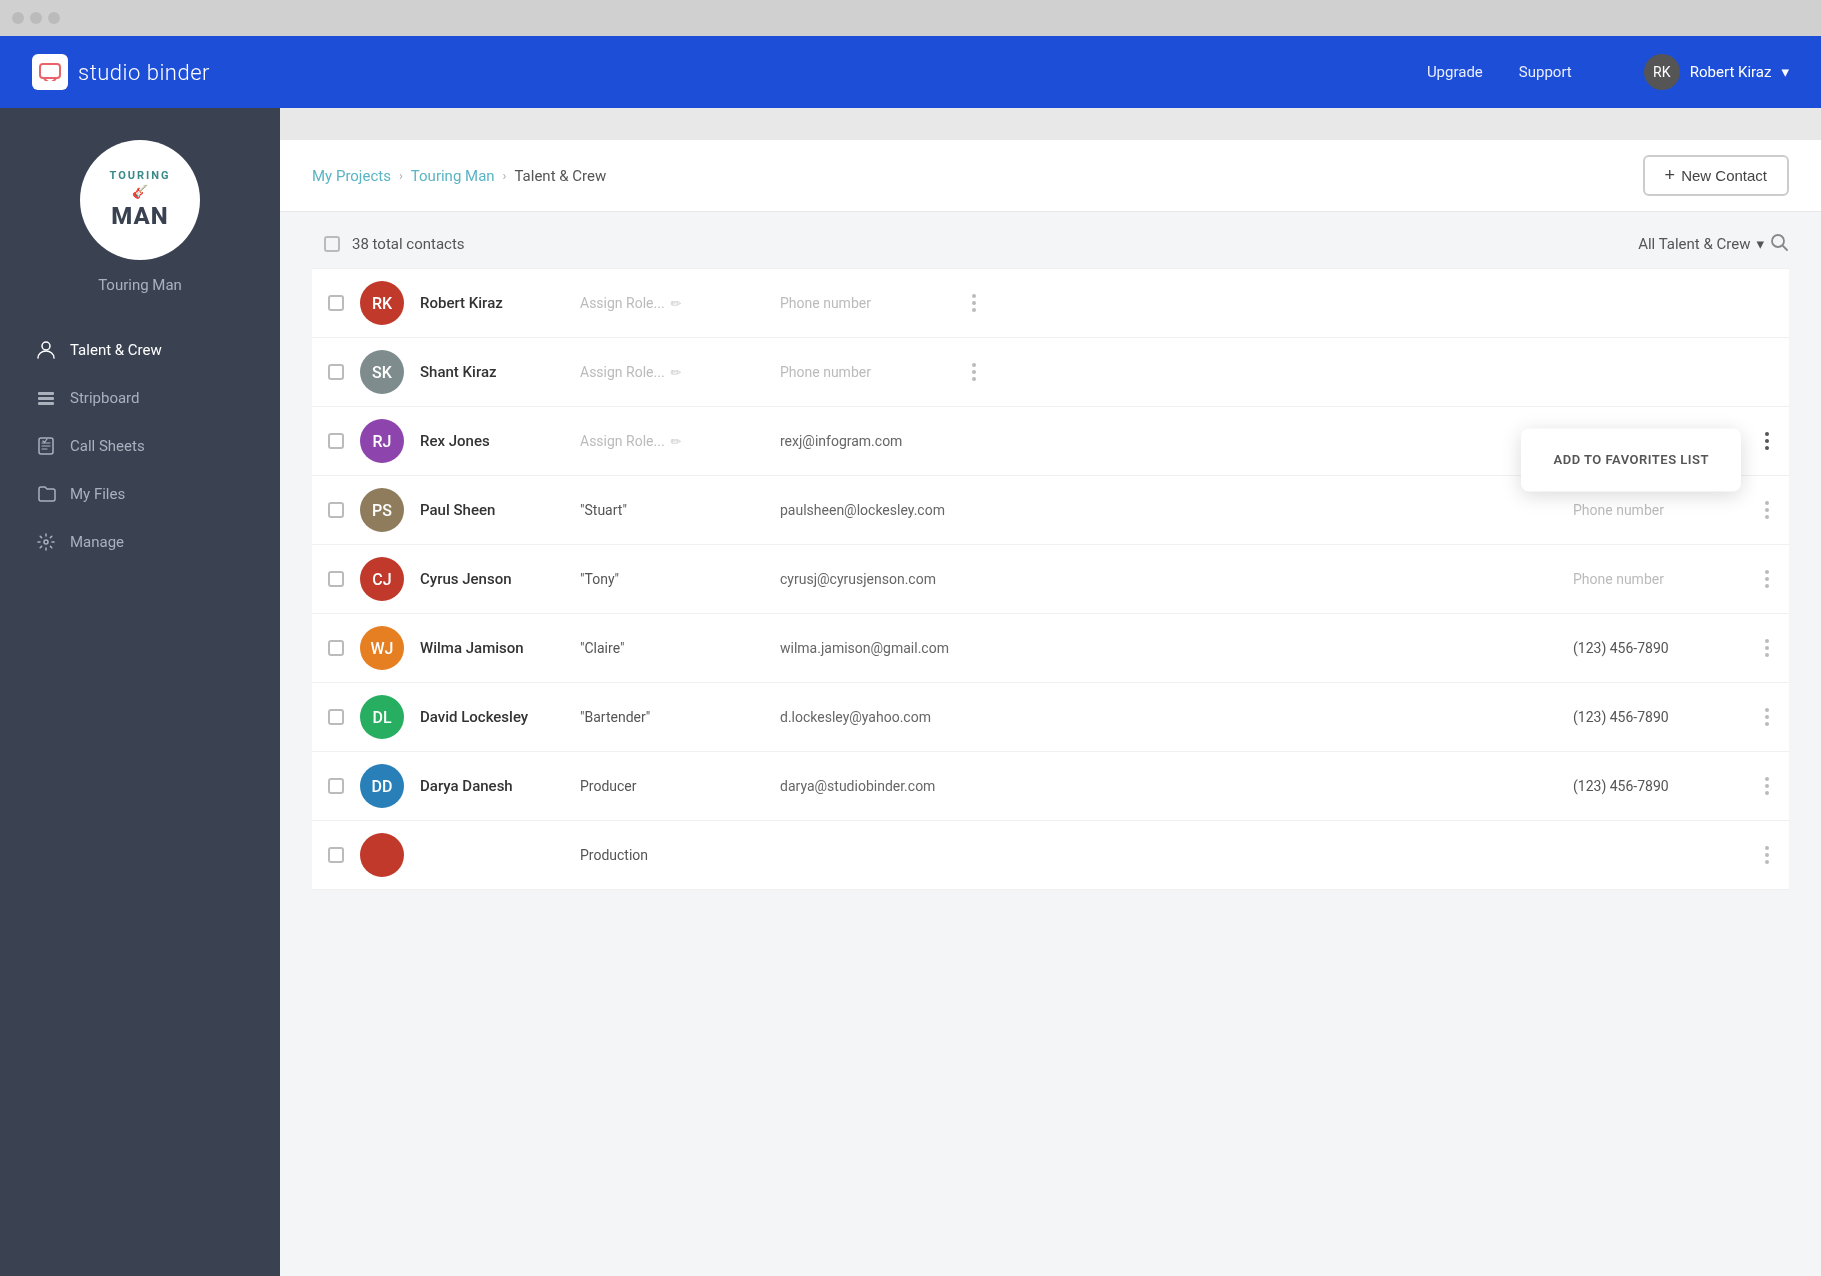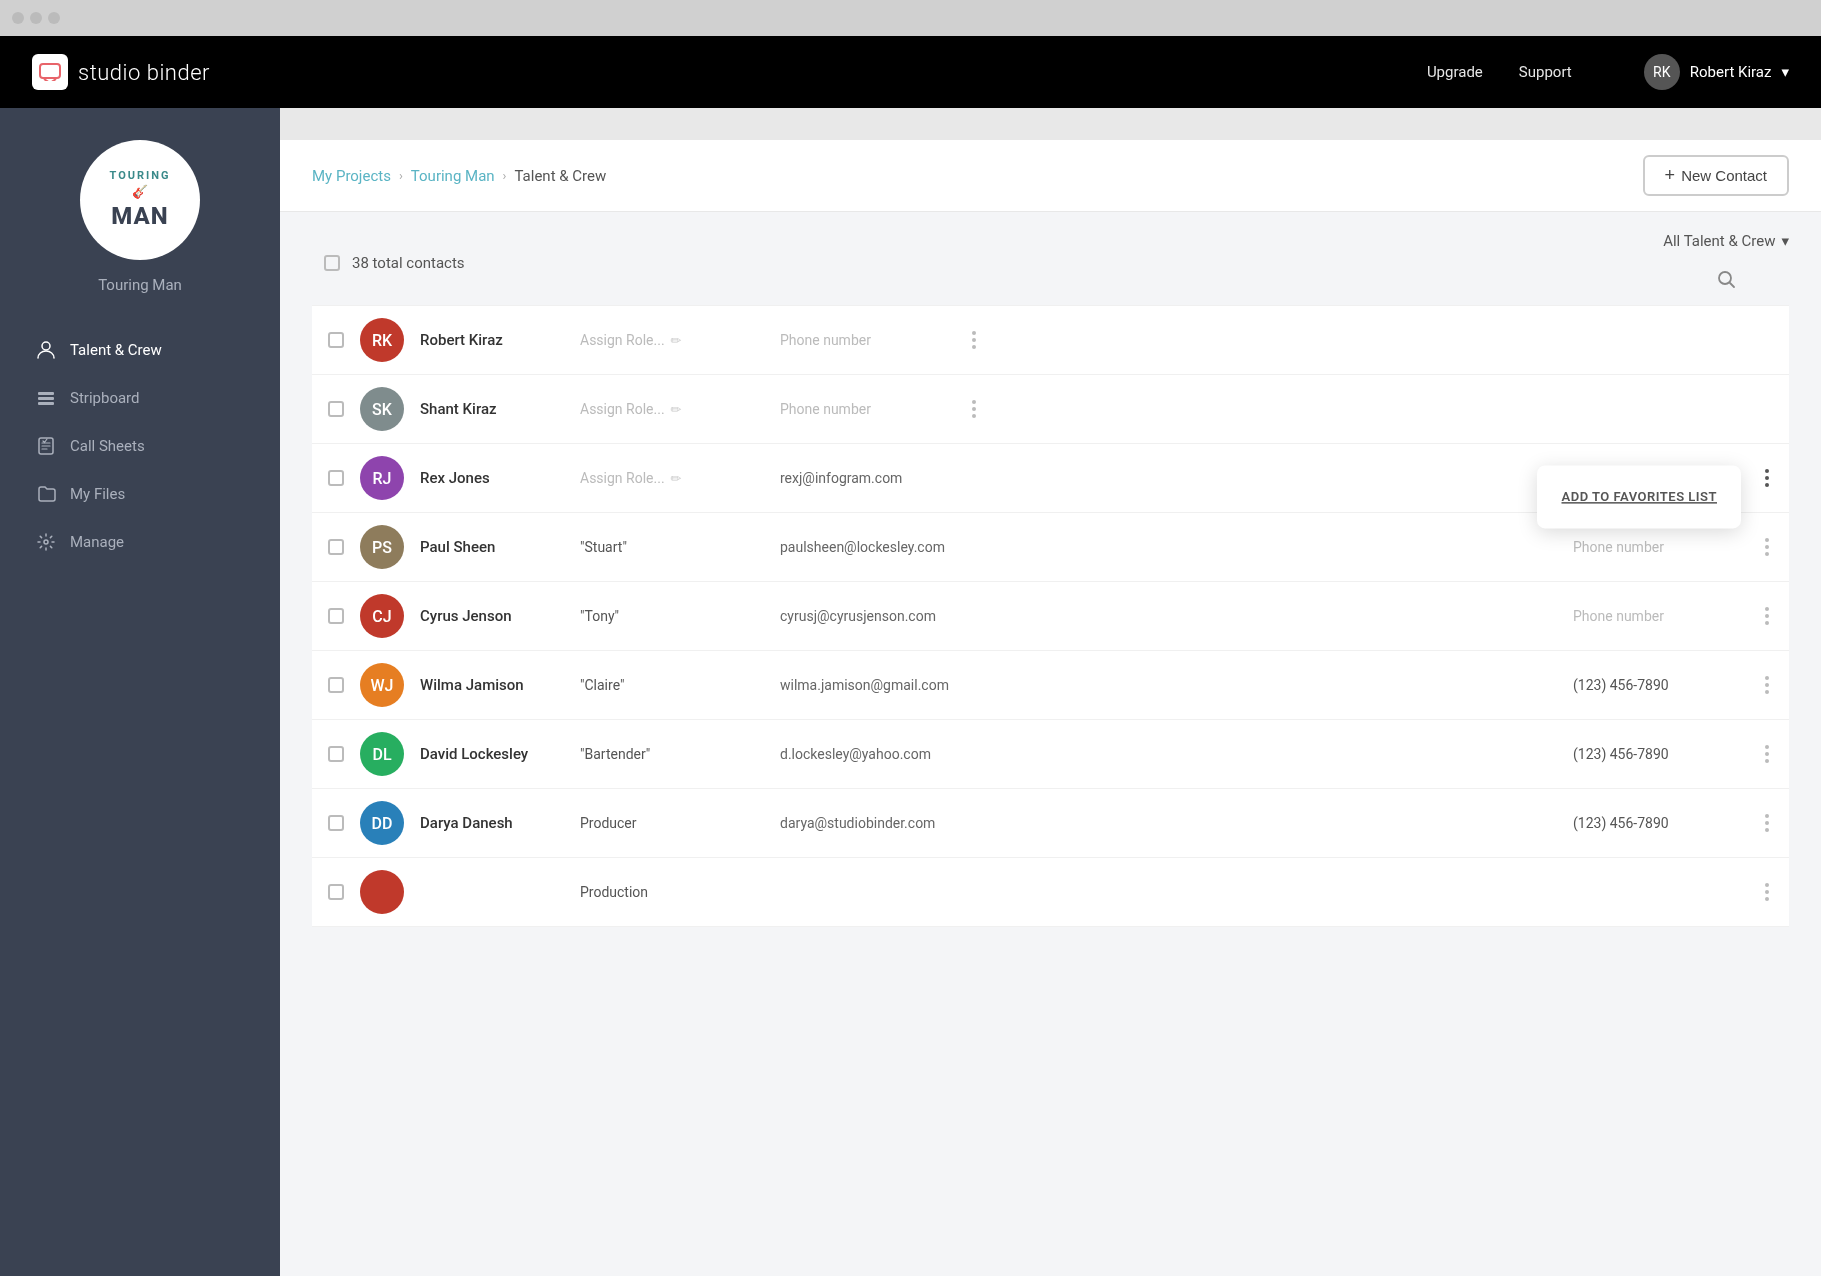--- a/index.html
+++ b/index.html
@@ -14,21 +14,21 @@
       padding: 0 12px;
       gap: 6px;
     }
     .title-bar-dot {
       width: 12px; height: 12px; border-radius: 50%;
       background: #bbb;
     }
 
     
     .top-nav {
-      background: #000000;
+      background: #1d4ed8;
       height: 72px;
       display: flex;
       align-items: center;
       padding: 0 32px;
     }
     .logo-area {
       display: flex;
       align-items: center;
       gap: 10px;
       flex: 1;
@@ -201,22 +201,21 @@
     .filter-checkbox {
       width: 16px; height: 16px;
       border: 2px solid #bbb;
       border-radius: 3px;
       cursor: pointer;
     }
     .total-contacts { color: #555; font-size: 15px; }
     .filter-right {
       display: flex;
       align-items: center;
-      gap: 19px;
-      flex-direction: column;
+      gap: 5px;
     }
     .filter-dropdown {
       display: flex;
       align-items: center;
       gap: 6px;
       font-size: 15px;
       color: #555;
       cursor: pointer;
     }
     .search-icon-btn { color: #888; cursor: pointer; font-size: 18px; }
@@ -294,24 +293,23 @@
 
     
     .context-menu {
       position: absolute;
       right: 48px;
       top: 50%;
       transform: translateY(-20%);
       background: white;
       border-radius: 8px;
       box-shadow: 0 4px 20px rgba(0,0,0,0.15);
-      padding: 8px 0;
+      padding: 8px 8px;
       z-index: 100;
       min-width: 200px;
-      text-decoration: underline;
     }
     .context-menu-item {
       padding: 16px 24px;
       font-size: 13px;
       cursor: pointer;
       letter-spacing: 0.5px;
       font-weight: 600;
       text-transform: uppercase;
     }
     .context-menu-item.normal { color: #555; }

